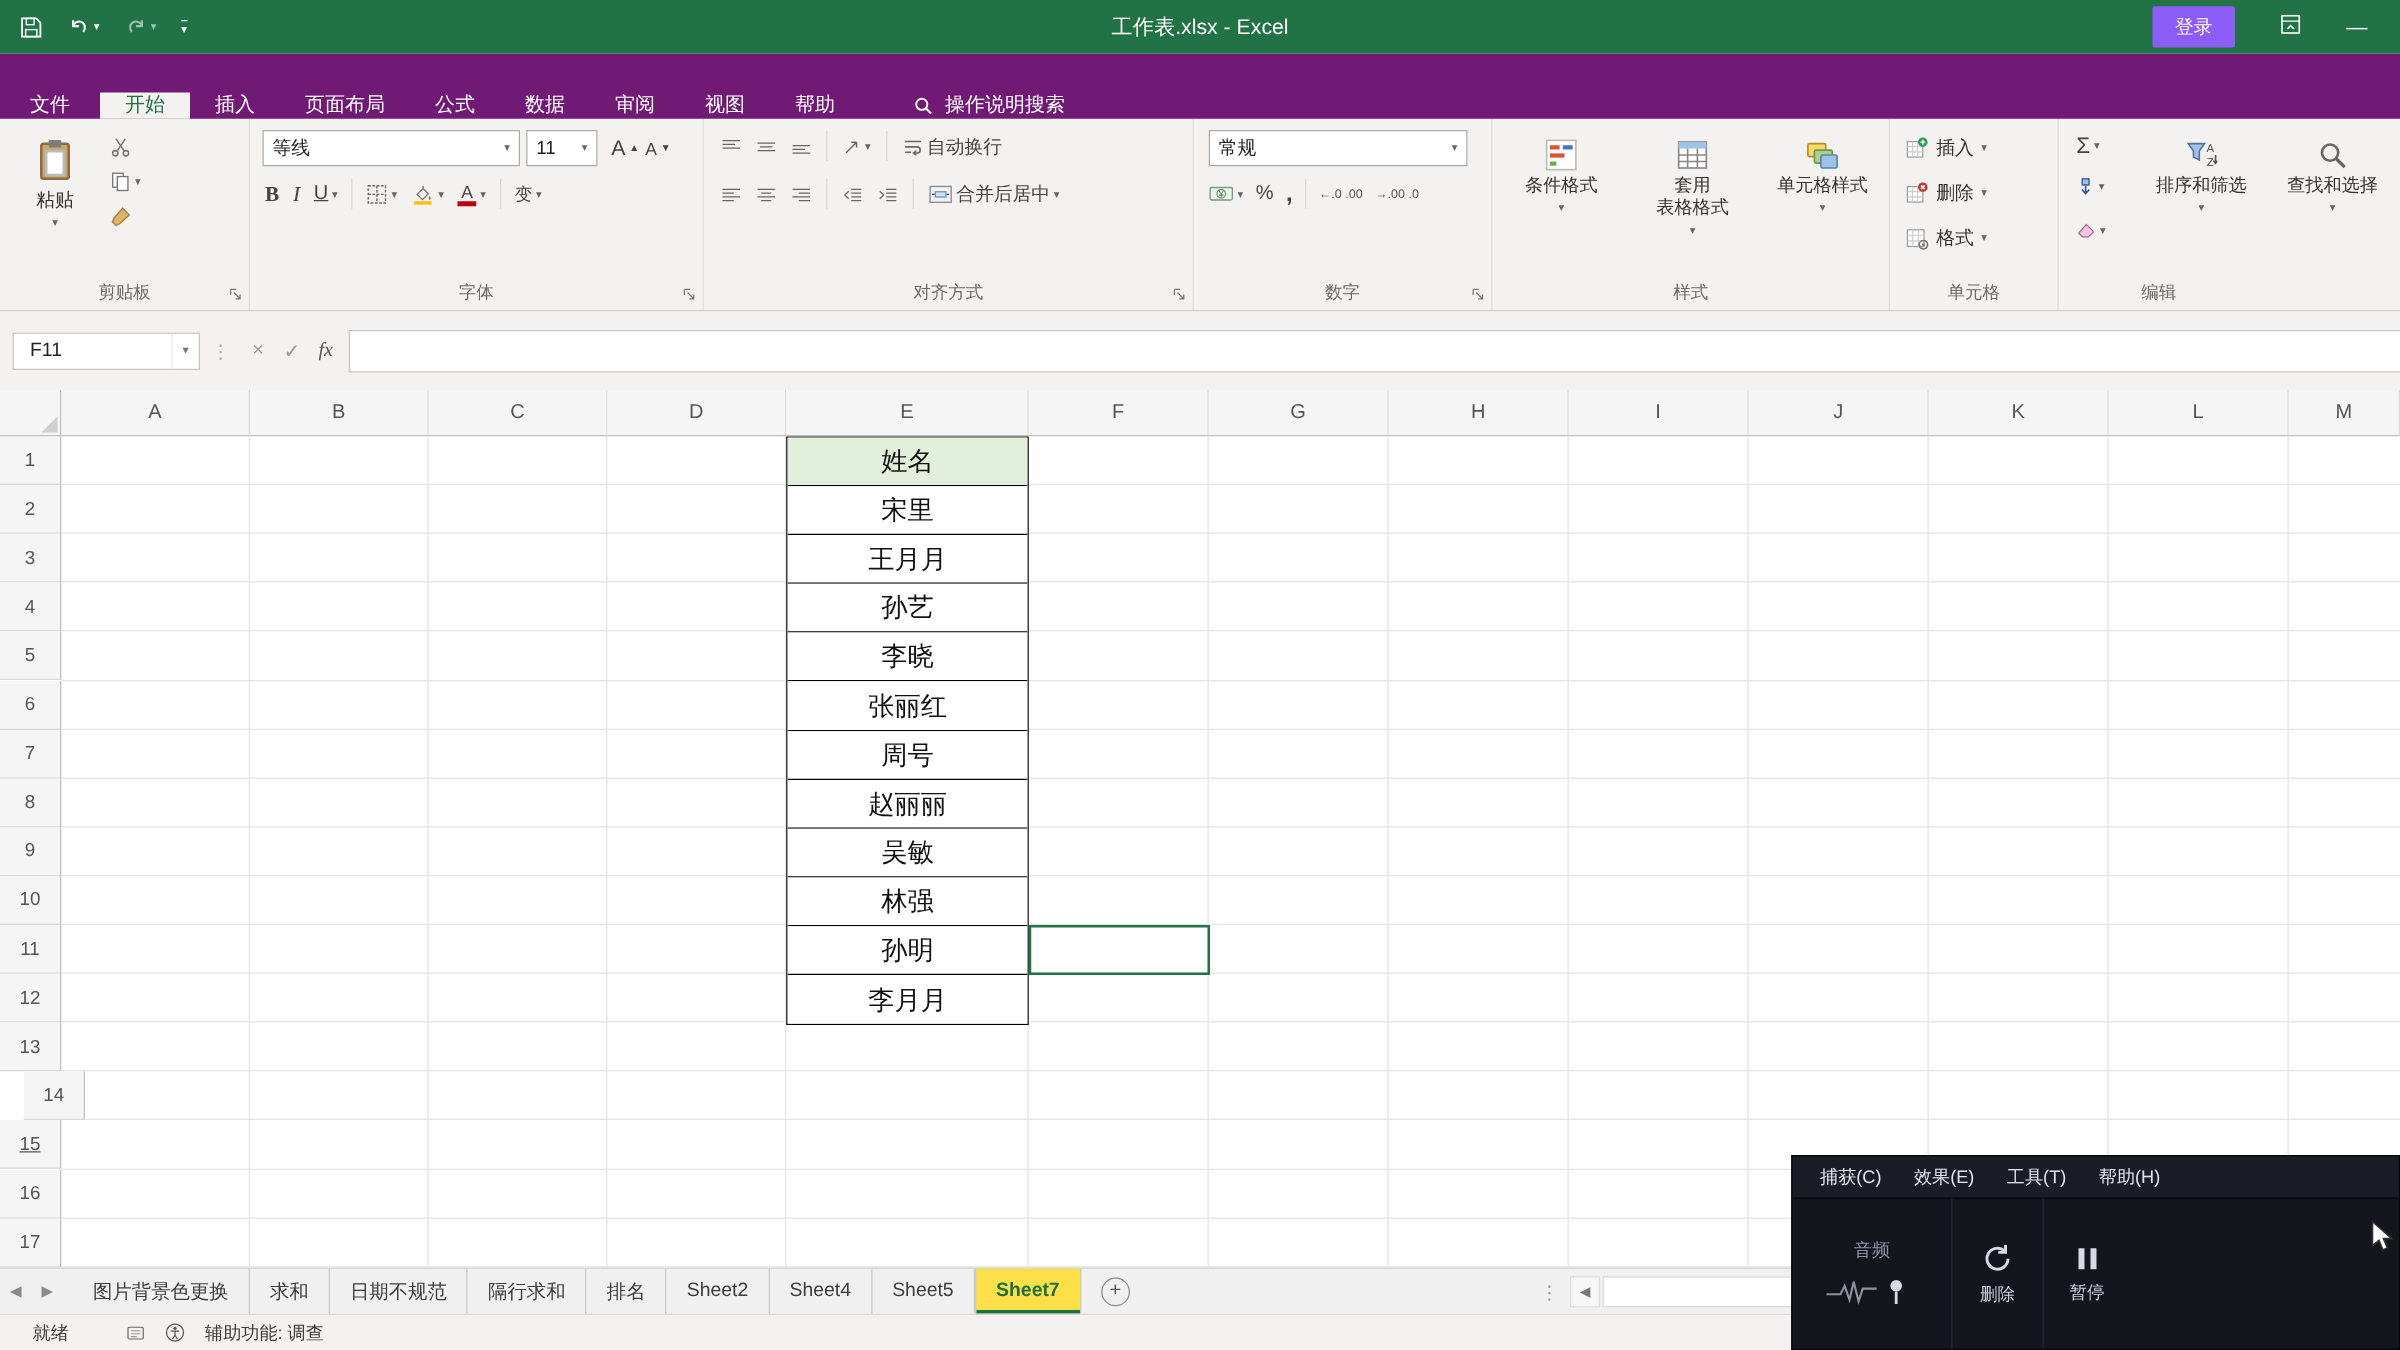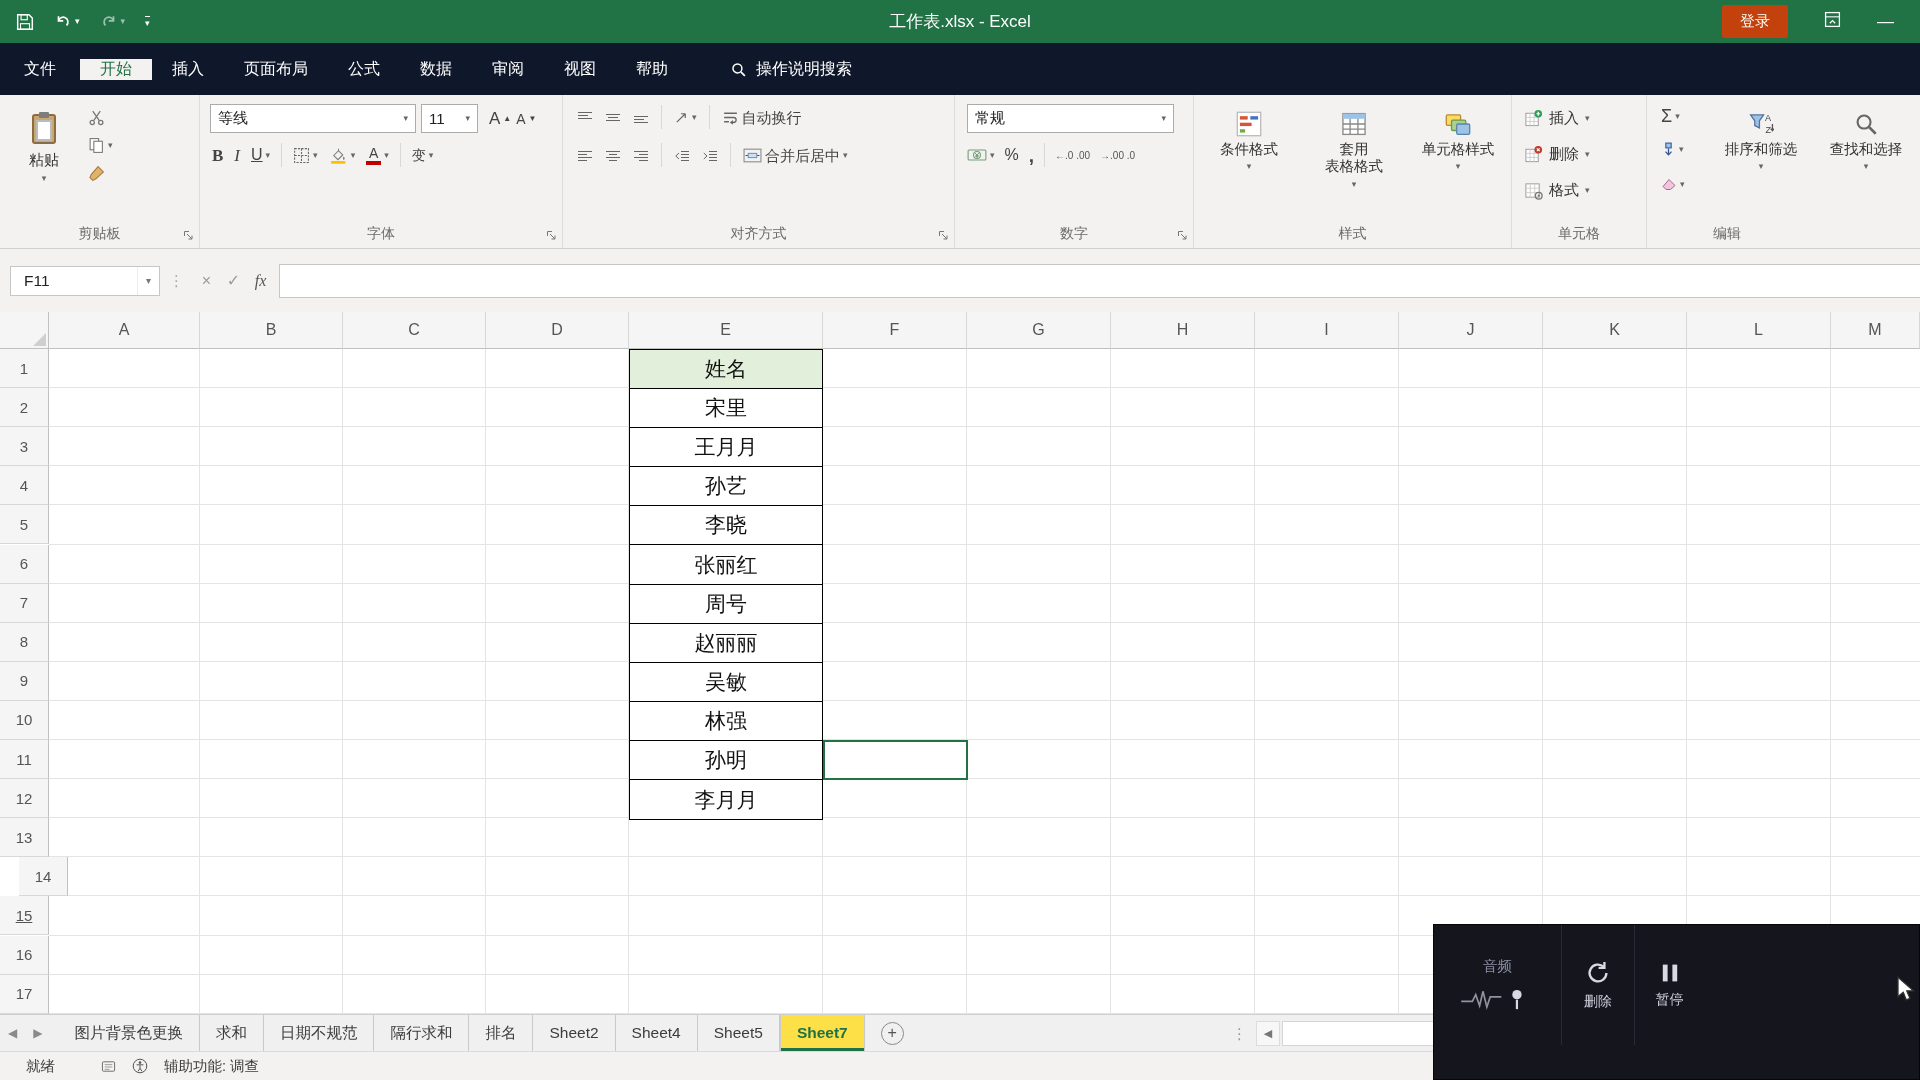--- a/index.html
+++ b/index.html
@@ -7,25 +7,25 @@
 .screen{position:relative;width:1920px;height:1080px;overflow:hidden;background:#fff}
 
 
 .titlebar{position:absolute;left:0;top:0;width:100%;height:43px;background:#217346;display:flex;align-items:center;color:#fff;z-index:10}
 .qat{display:flex;align-items:center;gap:20px;padding-left:16px}
 .ic{display:inline-flex;align-items:center;gap:3px}
 .dd{font-size:9px;line-height:1;color:#fff}
 .qatdd{border-top:1.5px solid #fff;padding-top:2px}
 .tb-title{position:absolute;left:50%;transform:translateX(-50%);font-size:17px;white-space:nowrap;color:#fdfdfd}
 .tb-right{position:absolute;right:0;top:0;height:43px;display:flex;align-items:center;gap:36px;padding-right:26px}
-.login{background:#c2410c;padding:7px 18px;font-size:15px;border-radius:2px}
+.login{background:#8b5cf6;padding:7px 18px;font-size:15px;border-radius:2px}
 .minim{font-size:17px}
 
 
-.tabrow{position:absolute;top:43px;width:100%;height:52px;background:#0f172a;display:flex;align-items:center;color:#fff;z-index:9}
+.tabrow{position:absolute;top:43px;width:100%;height:52px;background:#701a75;display:flex;align-items:flex-end;color:#fff;z-index:9}
 .rtab{display:flex;align-items:center;padding:0 20px;font-size:16px;white-space:nowrap}
 .rtab.file{padding:0 24px}
 .rtab.active{background:#f3f2f1;color:#217346}
 .ribbon-search{display:flex;align-items:center;gap:9px;margin-left:42px;font-size:16px;white-space:nowrap}
 
 
 .ribbon{position:absolute;top:95px;width:100%;height:154px;background:#f3f2f1;border-bottom:1px solid #d0cece;z-index:8}
 .rgroup{position:absolute;top:0;height:153px;border-right:1px solid #dcdcdc}
 .glabel{position:absolute;bottom:5px;left:0;width:100%;text-align:center;font-size:14px;color:#6a6a6a;white-space:nowrap}
 .launcher{position:absolute;right:5px;bottom:7px}
@@ -620,20 +620,26 @@
       <svg width="16" height="16" viewBox="0 0 16 16">
           <circle cx="8" cy="8" r="6.8" fill="none" stroke="#555"></circle>
           <circle cx="8" cy="4.6" r="1.3" fill="#555"></circle>
           <path d="M4.6 6.8 H11.4 M8 7.2 V10.2 M8 10.2 L6 13.4 M8 10.2 L10 13.4" stroke="#555" fill="none"></path>
         </svg>
     </span>
     <span>辅助功能: 调查</span>
   </div>
 
   <div class="recorder">
+    <div class="rec-menu" id="recmenu">
+        <div class="rmenu-item">捕获(C)</div>
+        <div class="rmenu-item">效果(E)</div>
+        <div class="rmenu-item">工具(T)</div>
+        <div class="rmenu-item">帮助(H)</div>
+      </div>
     <div class="rec-body">
       <div class="rec-audio">
         <div class="rec-lbl">音频</div>
         <svg width="78" height="30" viewBox="0 0 70 26">
             <path d="M2 16 H12 L15 10 L18.5 20 L21.5 7 L25 21 L28 12 H38" fill="none" stroke="#8f93a0" stroke-width="1.5"></path>
             <circle cx="52" cy="10" r="4.2" fill="#d7dae2"></circle>
             <path d="M52 14.5 V23" stroke="#d7dae2" stroke-width="2"></path>
           </svg>
       </div>
       <div class="rec-del">

